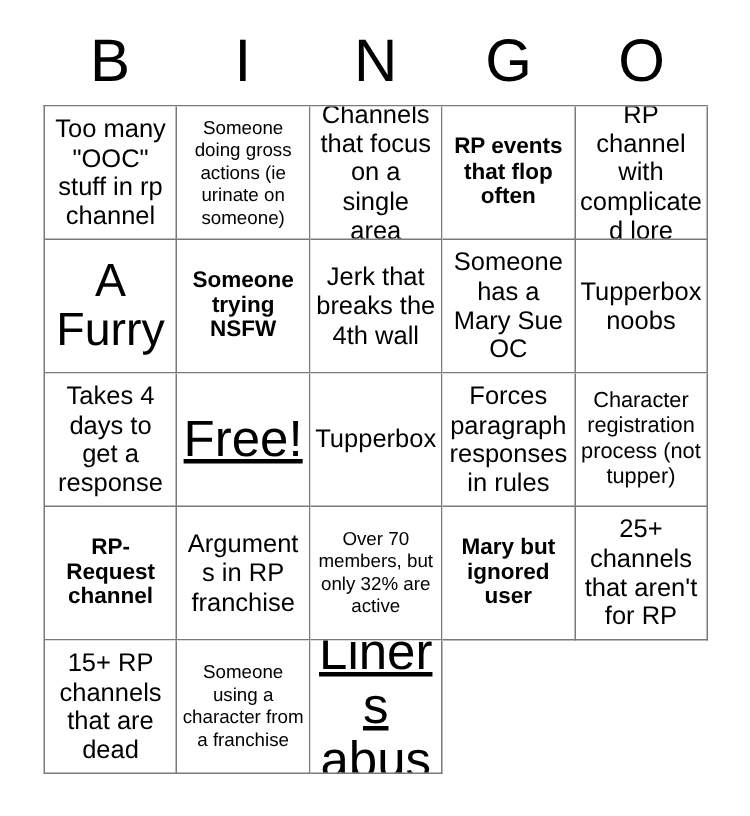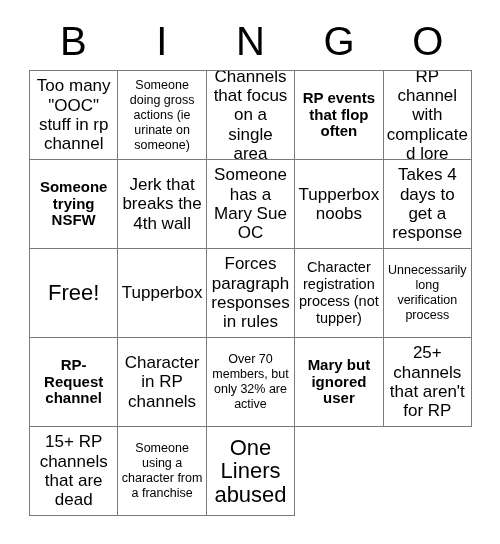--- a/index.html
+++ b/index.html
@@ -64,21 +64,21 @@
   .cell-text {
     display: block;
     width: 100%;
     line-height: 1.12;
     word-wrap: break-word;
     hyphens: none;
   }
 
   
   .fs-xxl .cell-text { font-size: 31px; line-height: 1.05; }
-  .fs-xl  .cell-text { font-size: 22px; line-height: 1.06; }
+  .fs-xl  .cell-text { font-size: 34px; line-height: 1.06; text-decoration: underline; }
   .fs-l   .cell-text { font-size: 15px; line-height: 1.12; font-weight: bold; }
   .fs-m   .cell-text { font-size: 17px; line-height: 1.14; }
   .fs-s   .cell-text { font-size: 14.5px; line-height: 1.17; }
   .fs-xs  .cell-text { font-size: 12.5px; line-height: 1.2; }
 </style>
 </head>
 <body>
 
 <div id="bingo-card">
 
@@ -99,20 +99,23 @@
       </div>
       <div class="bingo-cell fs-m">
         <span class="cell-text">Channels that focus on a single area</span>
       </div>
       <div class="bingo-cell fs-l">
         <span class="cell-text">RP events that flop often</span>
       </div>
       <div class="bingo-cell fs-m">
         <span class="cell-text">RP channel with complicated lore</span>
       </div>
+      <div class="bingo-cell fs-xxl">
+        <span class="cell-text">A Furry</span>
+      </div>
       <div class="bingo-cell fs-l">
         <span class="cell-text">Someone trying NSFW</span>
       </div>
       <div class="bingo-cell fs-m">
         <span class="cell-text">Jerk that breaks the 4th wall</span>
       </div>
       <div class="bingo-cell fs-m">
         <span class="cell-text">Someone has a Mary Sue OC</span>
       </div>
       <div class="bingo-cell fs-m">
@@ -126,28 +129,25 @@
       </div>
       <div class="bingo-cell fs-m">
         <span class="cell-text">Tupperbox</span>
       </div>
       <div class="bingo-cell fs-m">
         <span class="cell-text">Forces paragraph responses in rules</span>
       </div>
       <div class="bingo-cell fs-s">
         <span class="cell-text">Character registration process (not tupper)</span>
       </div>
-      <div class="bingo-cell fs-xs">
-        <span class="cell-text">Unnecessarily long verification process</span>
-      </div>
       <div class="bingo-cell fs-l">
         <span class="cell-text">RP-Request channel</span>
       </div>
       <div class="bingo-cell fs-m">
-        <span class="cell-text">Character in RP channels</span>
+        <span class="cell-text">Arguments in RP franchise</span>
       </div>
       <div class="bingo-cell fs-xs">
         <span class="cell-text">Over 70 members, but only 32% are active</span>
       </div>
       <div class="bingo-cell fs-l">
         <span class="cell-text">Mary but ignored user</span>
       </div>
       <div class="bingo-cell fs-m">
         <span class="cell-text">25+ channels that aren't for RP</span>
       </div>

